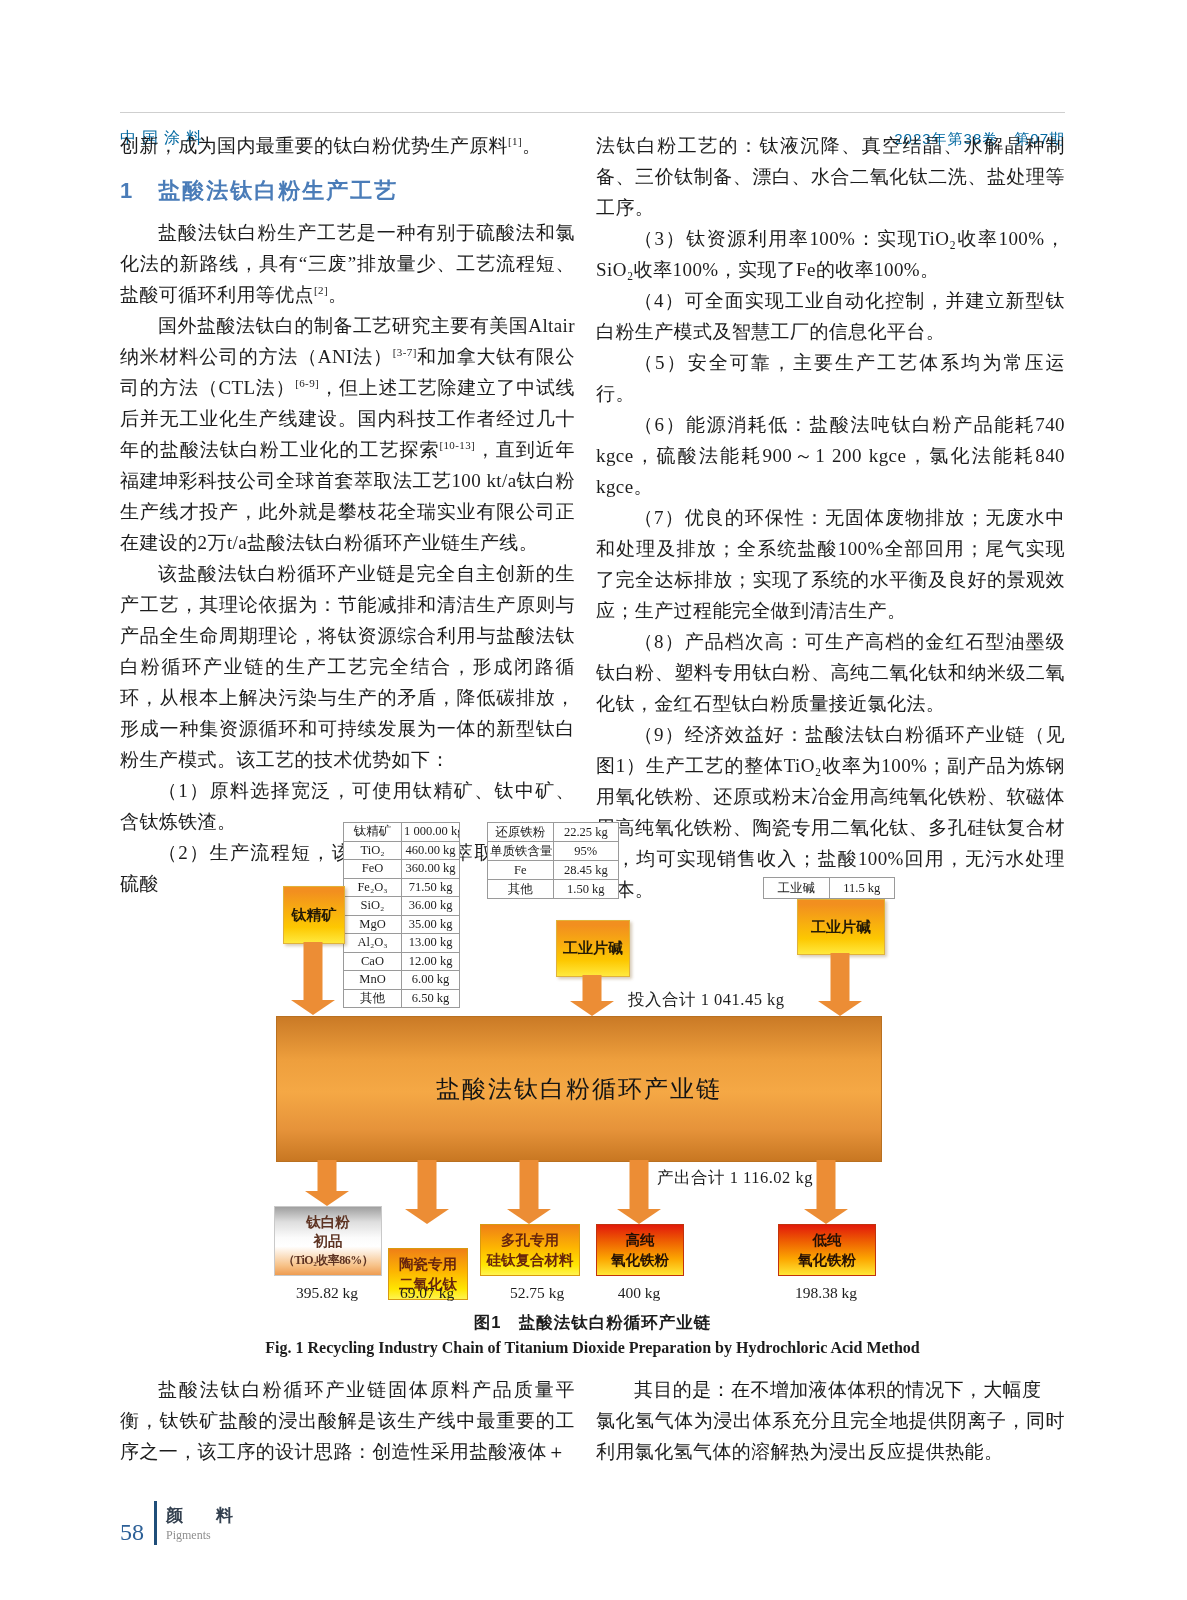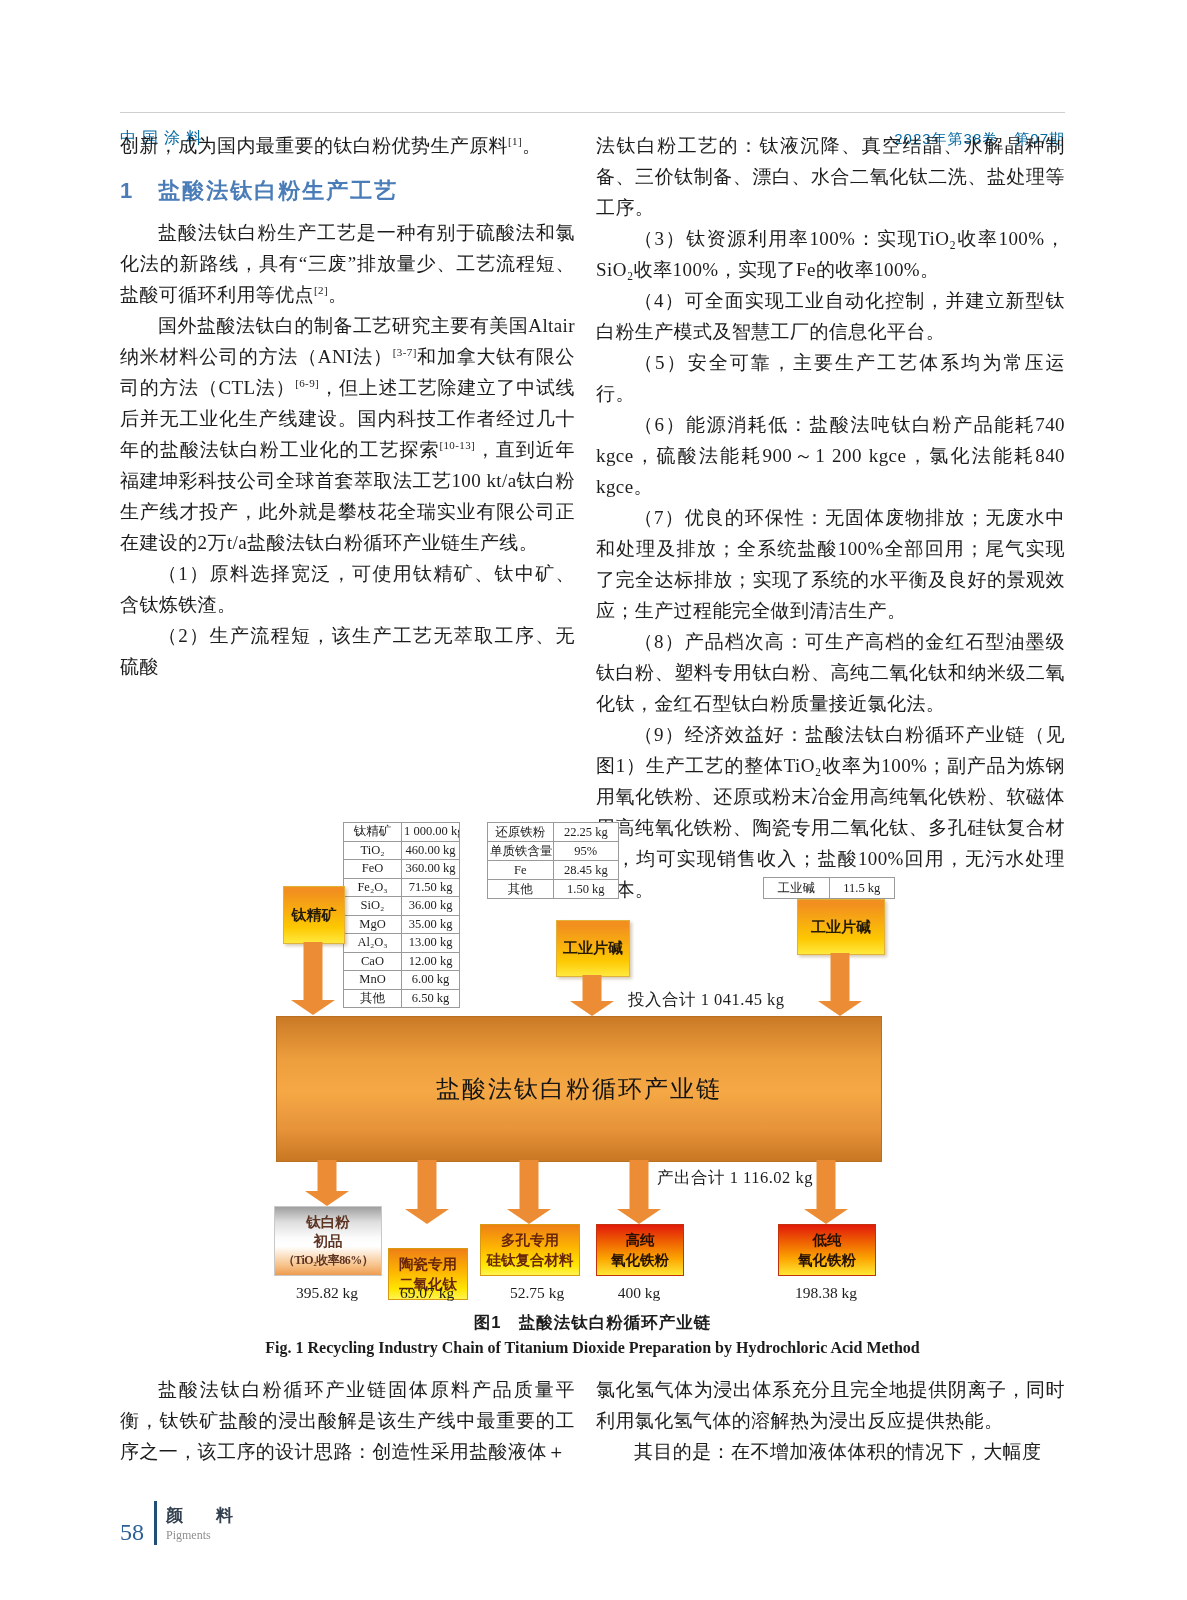--- a/index.html
+++ b/index.html
@@ -94,20 +94,21 @@
 
   <div class="cols top">
     <div class="col-l">
       <p class="body"><span>创新，成为国内最重要的钛白粉优势生产原料</span><sup>[1]</sup><span>。</span></p>
       <div class="sec-head">
         <span class="num">1</span>
         <span class="ttl">盐酸法钛白粉生产工艺</span>
       </div>
       <p class="body indent"><span>盐酸法钛白粉生产工艺是一种有别于硫酸法和氯化法的新路线，具有“三废”排放量少、工艺流程短、盐酸可循环利用等优点</span><sup>[2]</sup><span>。</span></p>
       <p class="body indent"><span>国外盐酸法钛白的制备工艺研究主要有美国Altair纳米材料公司的方法（ANI法）</span><sup>[3-7]</sup><span>和加拿大钛有限公司的方法（CTL法）</span><sup>[6-9]</sup><span>，但上述工艺除建立了中试线后并无工业化生产线建设。国内科技工作者经过几十年的盐酸法钛白粉工业化的工艺探索</span><sup>[10-13]</sup><span>，直到近年福建坤彩科技公司全球首套萃取法工艺100 kt/a钛白粉生产线才投产，此外就是攀枝花全瑞实业有限公司正在建设的2万t/a盐酸法钛白粉循环产业链生产线。</span></p>
+      <p class="body indent"><span>该盐酸法钛白粉循环产业链是完全自主创新的生产工艺，其理论依据为：节能减排和清洁生产原则与产品全生命周期理论，将钛资源综合利用与盐酸法钛白粉循环产业链的生产工艺完全结合，形成闭路循环，从根本上解决污染与生产的矛盾，降低碳排放，形成一种集资源循环和可持续发展为一体的新型钛白粉生产模式。该工艺的技术优势如下：</span></p>
       <p class="body indent"><span>（1）原料选择宽泛，可使用钛精矿、钛中矿、含钛炼铁渣。</span></p>
       <p class="body indent"><span>（2）生产流程短，该生产工艺无萃取工序、无硫酸</span></p>
     </div>
     <div class="col-r">
       <p class="body"><span>法钛白粉工艺的：钛液沉降、真空结晶、水解晶种制备、三价钛制备、漂白、水合二氧化钛二洗、盐处理等工序。</span></p>
       <p class="body indent"><span>（3）钛资源利用率100%：实现TiO₂收率100%，SiO₂收率100%，实现了Fe的收率100%。</span></p>
       <p class="body indent"><span>（4）可全面实现工业自动化控制，并建立新型钛白粉生产模式及智慧工厂的信息化平台。</span></p>
       <p class="body indent"><span>（5）安全可靠，主要生产工艺体系均为常压运行。</span></p>
       <p class="body indent"><span>（6）能源消耗低：盐酸法吨钛白粉产品能耗740 kgce，硫酸法能耗900～1 200 kgce，氯化法能耗840 kgce。</span></p>
       <p class="body indent"><span>（7）优良的环保性：无固体废物排放；无废水中和处理及排放；全系统盐酸100%全部回用；尾气实现了完全达标排放；实现了系统的水平衡及良好的景观效应；生产过程能完全做到清洁生产。</span></p>
@@ -269,22 +270,22 @@
 
     <div class="capcn">图1　盐酸法钛白粉循环产业链</div>
     <div class="capen">Fig. 1  Recycling Industry Chain of Titanium Dioxide Preparation by Hydrochloric Acid Method</div>
   </div>
 
   <div class="cols bottom">
     <div class="col-l">
       <p class="body indent"><span>盐酸法钛白粉循环产业链固体原料产品质量平衡，钛铁矿盐酸的浸出酸解是该生产线中最重要的工序之一，该工序的设计思路：创造性采用盐酸液体＋</span></p>
     </div>
     <div class="col-r">
+      <p class="body indent"><span>其目的是：在不增加液体体积的情况下，大幅度</span></p>
       <p class="body"><span>氯化氢气体为浸出体系充分且完全地提供阴离子，同时利用氯化氢气体的溶解热为浸出反应提供热能。</span></p>
-      <p class="body indent"><span>其目的是：在不增加液体体积的情况下，大幅度</span></p>
     </div>
   </div>
 
   <div class="footer">
     <span class="pageno">58</span>
     <span class="fbar"></span>
     <span class="fsec">
       <div class="cn">颜　料</div>
       <div class="en">Pigments</div>
     </span>

